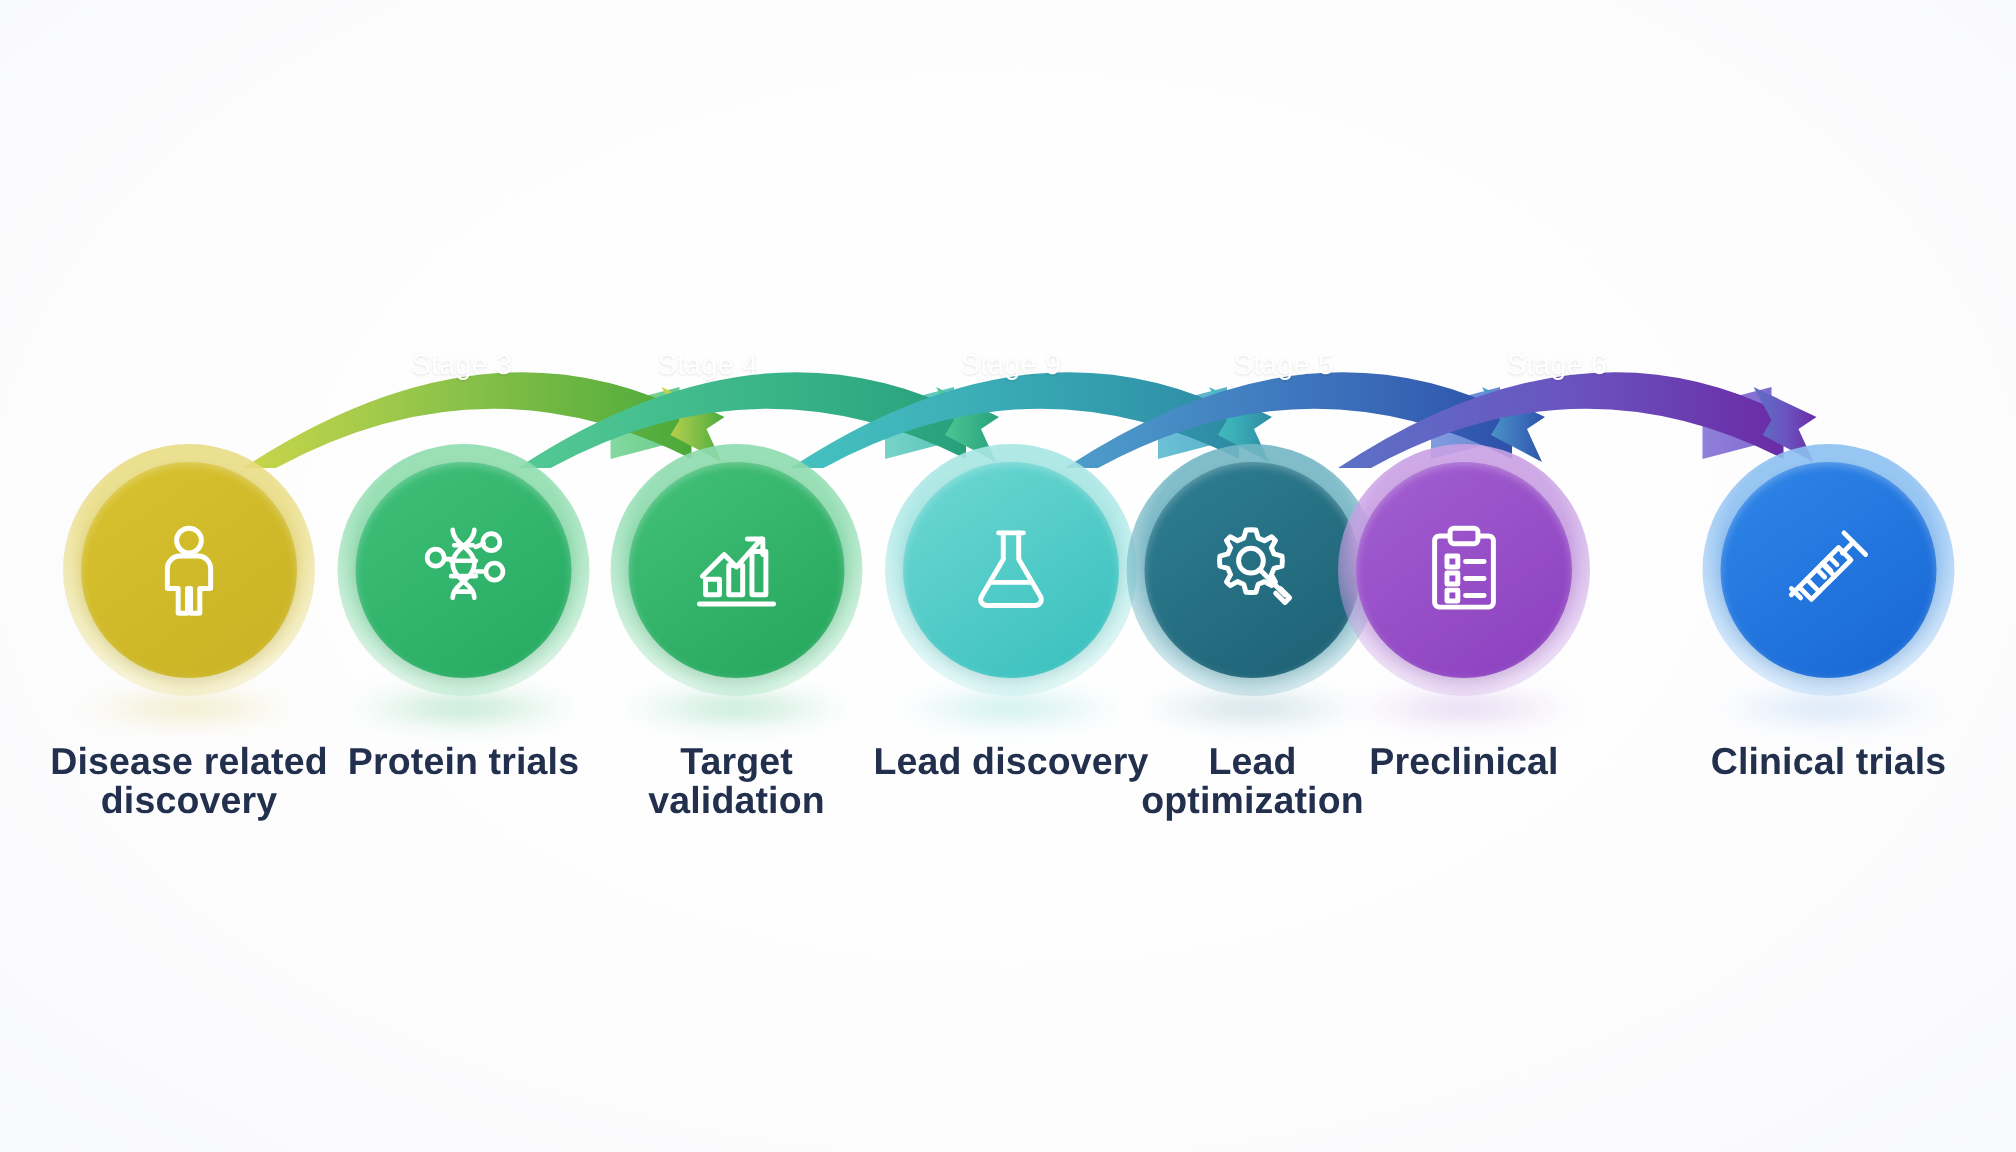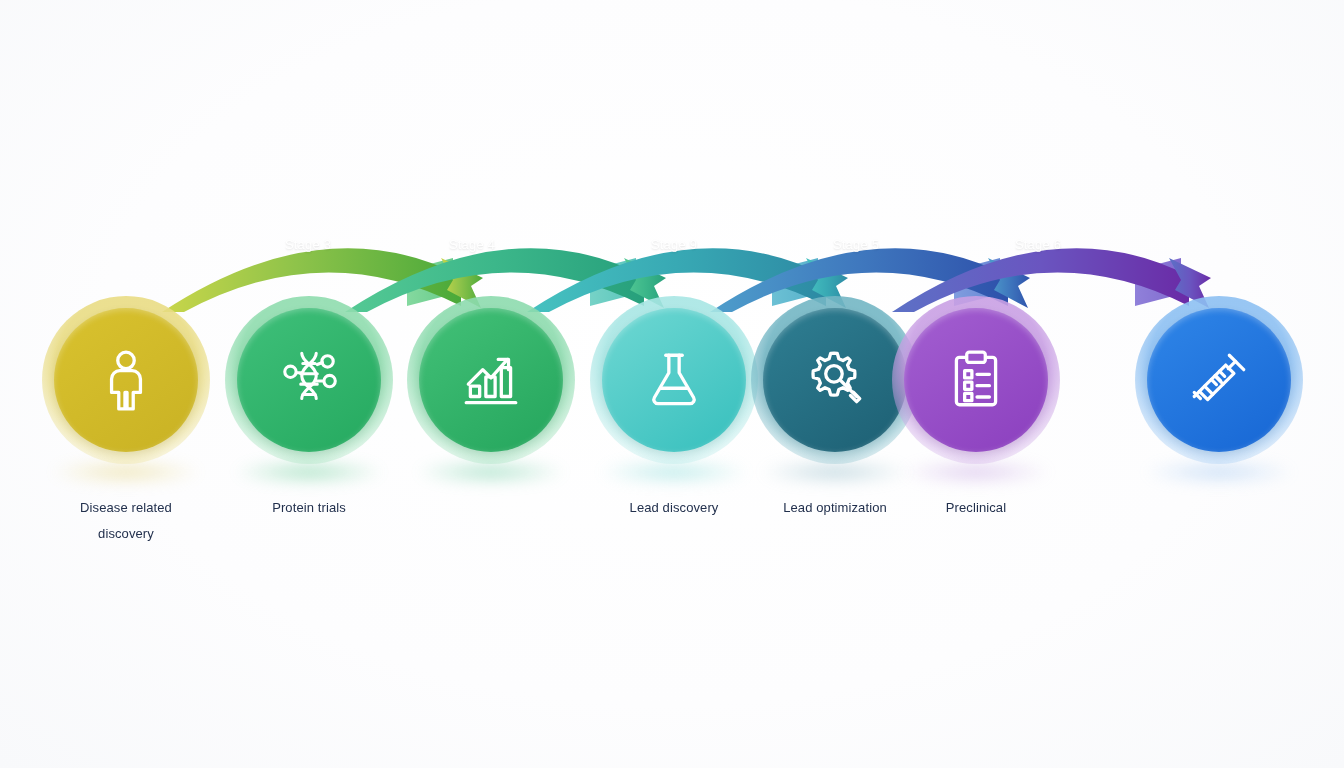--- a/index.html
+++ b/index.html
@@ -26,21 +26,21 @@
     left: 0;
     top: 0;
     width: 1344px;
     height: 768px;
     pointer-events: none;
   }
 
   .stage-label {
     position: absolute;
     color: #ffffff;
-    font-size: 13px;
+    font-size: 19px;
     font-weight: 400;
     letter-spacing: .2px;
     white-space: nowrap;
     transform: translate(-50%, -50%);
     text-shadow: 0 1px 2px rgba(0,0,0,.12);
   }
 
   
   .node {
     position: absolute;
@@ -94,24 +94,24 @@
     width: 150px;
     height: 26px;
     margin-left: -75px;
     border-radius: 50%;
     filter: blur(7px);
     opacity: .5;
   }
 
   .node-label {
     margin-top: 30px;
-    font-size: 13px;
+    font-size: 25px;
     line-height: 26px;
     color: #22304d;
-    font-weight: 400;
+    font-weight: 700;
     letter-spacing: .1px;
   }
 </style>
 </head>
 <body>
 
 <div id="stage">
 
   <svg id="arrow-layer" viewBox="0 0 1344 768" xmlns="http://www.w3.org/2000/svg">
     <defs>
@@ -257,20 +257,24 @@
       <path d="M8 54h48"></path>
       <rect x="12" y="38" width="9" height="10"></rect>
       <rect x="27" y="29" width="9" height="19"></rect>
       <rect x="42" y="20" width="9" height="28"></rect>
       <path d="M10 36L24 22l8 8 16-18"></path>
       <path d="M39 12h10v10"></path>
     </svg>
             </span>
           </div>
         </div>
+        <div class="node-label">
+          <div>Target</div>
+          <div>validation</div>
+        </div>
       </div>
       <div class="node" style="left: 674px; top: 295px;">
         <div class="disc-wrap">
           <div class="disc-shadow" style="background: radial-gradient(rgb(127, 217, 214) 0%, rgba(255, 255, 255, 0) 72%);"></div>
           <div class="disc-halo" style="background: radial-gradient(circle at 50% 42%, rgb(168, 230, 228) 55%, rgba(255, 255, 255, 0) 84%); opacity: 0.9;"></div>
           <div class="disc-core" style="background: linear-gradient(145deg, rgb(111, 216, 211) 0%, rgb(54, 191, 189) 100%);">
             <span>
               <svg viewBox="0 0 64 64" fill="none" stroke="#ffffff" stroke-width="3.2" stroke-linecap="round" stroke-linejoin="round">
       <path d="M24 8h16"></path>
       <path d="M27 8v17L13 49c-1.6 2.8.3 6 3.5 6h31c3.2 0 5.1-3.2 3.5-6L37 25V8"></path>
@@ -335,16 +339,19 @@
       <path d="M28 28l8 8"></path>
       <path d="M38.5 17.5L46.5 25.5 26 46 18 38z"></path>
       <path d="M32.5 23.5l5 5M28.5 27.5l5 5M24.5 31.5l5 5"></path>
       <path d="M18 38l-5 5 8 8 5-5"></path>
       <path d="M13 43l-5 5"></path>
       <path d="M8 44l6 6"></path>
     </svg>
             </span>
           </div>
         </div>
+        <div class="node-label">
+          <div>Clinical trials</div>
+        </div>
       </div>
     </div>
 
 </div>
 
 </body></html>

